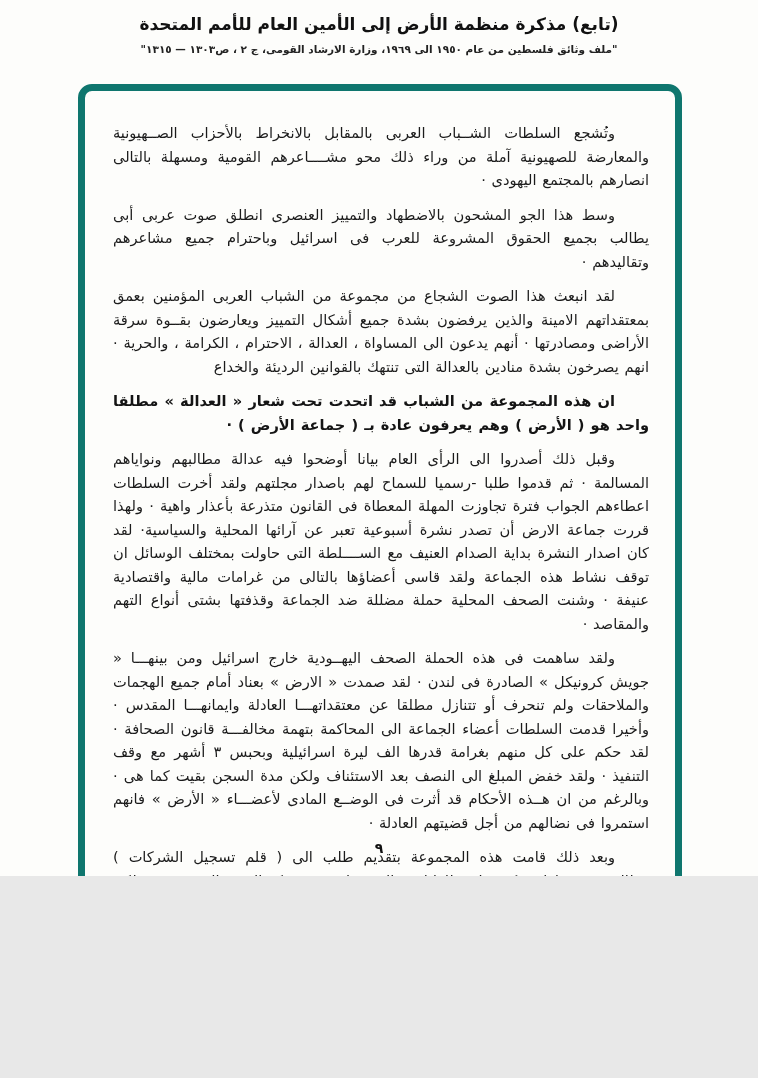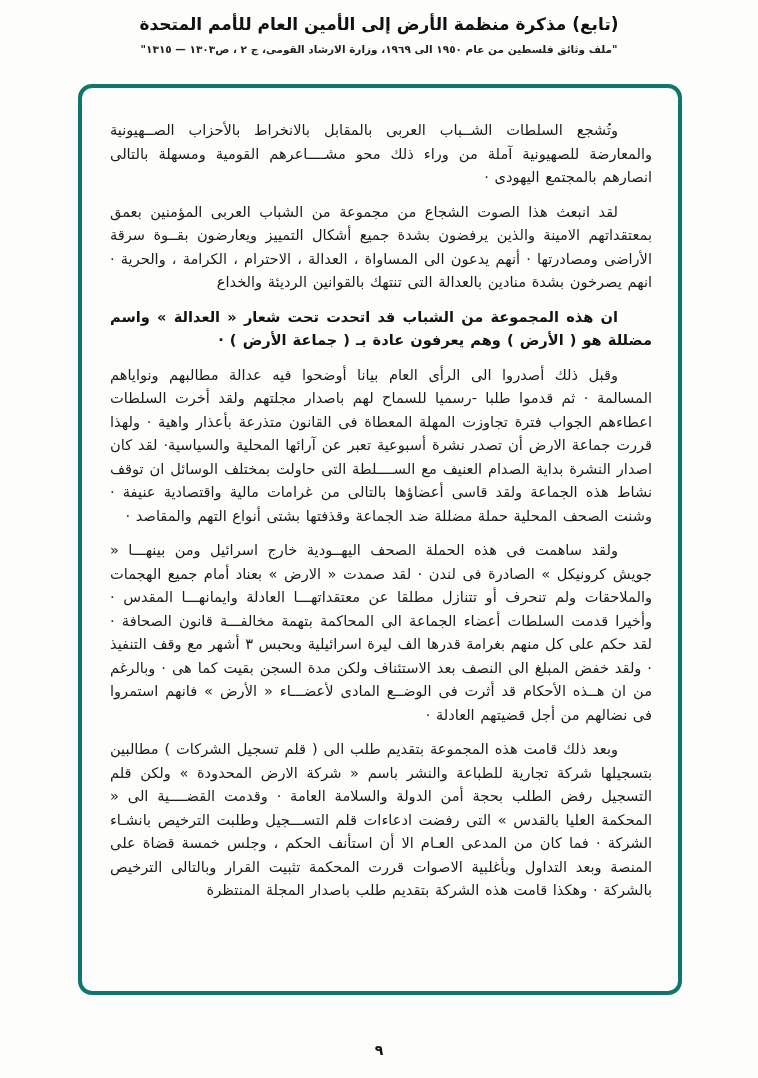--- a/index.html
+++ b/index.html
@@ -3,21 +3,21 @@
 <meta charset="utf-8">
 <style>
   html, body {
     margin: 0;
     padding: 0;
     background: #e8e8e8;
   }
   .page {
     position: relative;
     width: 758px;
-    height: 1078px;
+    height: 876px;
     margin: 0 auto;
     background: #fdfdfb;
     font-family: "DejaVu Sans", sans-serif;
     color: #1c1c1c;
     overflow: hidden;
     direction: rtl;
   }
   .header {
     position: absolute;
     top: 14px;
@@ -37,21 +37,21 @@
     font-weight: bold;
     color: #222;
   }
   .content-box {
     position: absolute;
     top: 84px;
     left: 78px;
     width: 604px;
     height: 911px;
     box-sizing: border-box;
-    border: 4px solid #0f766e;
+    border: 7px solid #0f766e;
     border-radius: 14px;
     padding: 30px 26px 4px 28px;
     overflow: hidden;
     background: #fdfdfb;
   }
   .para {
     margin: 0 0 11px 0;
     font-size: 14.6px;
     line-height: 23.5px;
     text-align: justify;
@@ -79,22 +79,23 @@
 
 <div class="page">
 
   <div class="header">
     <div class="doc-title">(تابع) مذكرة منظمة الأرض إلى الأمين العام للأمم المتحدة</div>
     <div class="doc-source">"ملف وثائق فلسطين من عام ١٩٥٠ الى ١٩٦٩، وزارة الارشاد القومى، ج ٢ ، ص١٣٠٣ — ١٣١٥"</div>
   </div>
 
   <div class="content-box">
     <p class="para">وتُشجع السلطات الشــباب العربى بالمقابل بالانخراط بالأحزاب الصــهيونية والمعارضة للصهيونية آملة من وراء ذلك محو مشــــاعرهم القومية ومسهلة بالتالى انصارهم بالمجتمع اليهودى ·</p>
+    <p class="para">وسط هذا الجو المشحون بالاضطهاد والتمييز العنصرى انطلق صوت عربى أبى يطالب بجميع الحقوق المشروعة للعرب فى اسرائيل وباحترام جميع مشاعرهم وتقاليدهم ·</p>
     <p class="para">لقد انبعث هذا الصوت الشجاع من مجموعة من الشباب العربى المؤمنين بعمق بمعتقداتهم الامينة والذين يرفضون بشدة جميع أشكال التمييز ويعارضون بقــوة سرقة الأراضى ومصادرتها · أنهم يدعون الى المساواة ، العدالة ، الاحترام ، الكرامة ، والحرية · انهم يصرخون بشدة منادين بالعدالة التى تنتهك بالقوانين الرديئة والخداع</p>
-    <p class="para emphasis">ان هذه المجموعة من الشباب قد اتحدت تحت شعار « العدالة » واسم مضللة هو ( الأرض ) وهم يعرفون عادة بـ ( جماعة الأرض ) ·</p>
+    <p class="para emphasis">ان هذه المجموعة من الشباب قد اتحدت تحت شعار « العدالة » مطلقا واحد هو ( الأرض ) وهم يعرفون عادة بـ ( جماعة الأرض ) ·</p>
     <p class="para">وقبل ذلك أصدروا الى الرأى العام بيانا أوضحوا فيه عدالة مطالبهم ونواياهم المسالمة · ثم قدموا طلبا -رسميا للسماح لهم باصدار مجلتهم ولقد أخرت السلطات اعطاءهم الجواب فترة تجاوزت المهلة المعطاة فى القانون متذرعة بأعذار واهية · ولهذا قررت جماعة الارض أن تصدر نشرة أسبوعية تعبر عن آرائها المحلية والسياسية· لقد كان اصدار النشرة بداية الصدام العنيف مع الســــلطة التى حاولت بمختلف الوسائل ان توقف نشاط هذه الجماعة ولقد قاسى أعضاؤها بالتالى من غرامات مالية واقتصادية عنيفة · وشنت الصحف المحلية حملة مضللة ضد الجماعة وقذفتها بشتى أنواع التهم والمقاصد ·</p>
     <p class="para">ولقد ساهمت فى هذه الحملة الصحف اليهــودية خارج اسرائيل ومن بينهـــا « جويش كرونيكل » الصادرة فى لندن · لقد صمدت « الارض » بعناد أمام جميع الهجمات والملاحقات ولم تنحرف أو تتنازل مطلقا عن معتقداتهـــا العادلة وايمانهـــا المقدس · وأخيرا قدمت السلطات أعضاء الجماعة الى المحاكمة بتهمة مخالفـــة قانون الصحافة · لقد حكم على كل منهم بغرامة قدرها الف ليرة اسرائيلية وبحبس ٣ أشهر مع وقف التنفيذ · ولقد خفض المبلغ الى النصف بعد الاستئناف ولكن مدة السجن بقيت كما هى · وبالرغم من ان هــذه الأحكام قد أثرت فى الوضــع المادى لأعضـــاء « الأرض » فانهم استمروا فى نضالهم من أجل قضيتهم العادلة ·</p>
     <p class="para">وبعد ذلك قامت هذه المجموعة بتقديم طلب الى ( قلم تسجيل الشركات ) مطالبين بتسجيلها شركة تجارية للطباعة والنشر باسم « شركة الارض المحدودة » ولكن قلم التسجيل رفض الطلب بحجة أمن الدولة والسلامة العامة · وقدمت القضــــية الى « المحكمة العليا بالقدس » التى رفضت ادعاءات قلم التســـجيل وطلبت الترخيص بانشـاء الشركة · فما كان من المدعى العـام الا أن استأنف الحكم ، وجلس خمسة قضاة على المنصة وبعد التداول وبأغلبية الاصوات قررت المحكمة تثبيت القرار وبالتالى الترخيص بالشركة · وهكذا قامت هذه الشركة بتقديم طلب باصدار المجلة المنتظرة</p>
   </div>
 
   <div class="page-number">٩</div>
 
 </div>
 
 </body></html>

